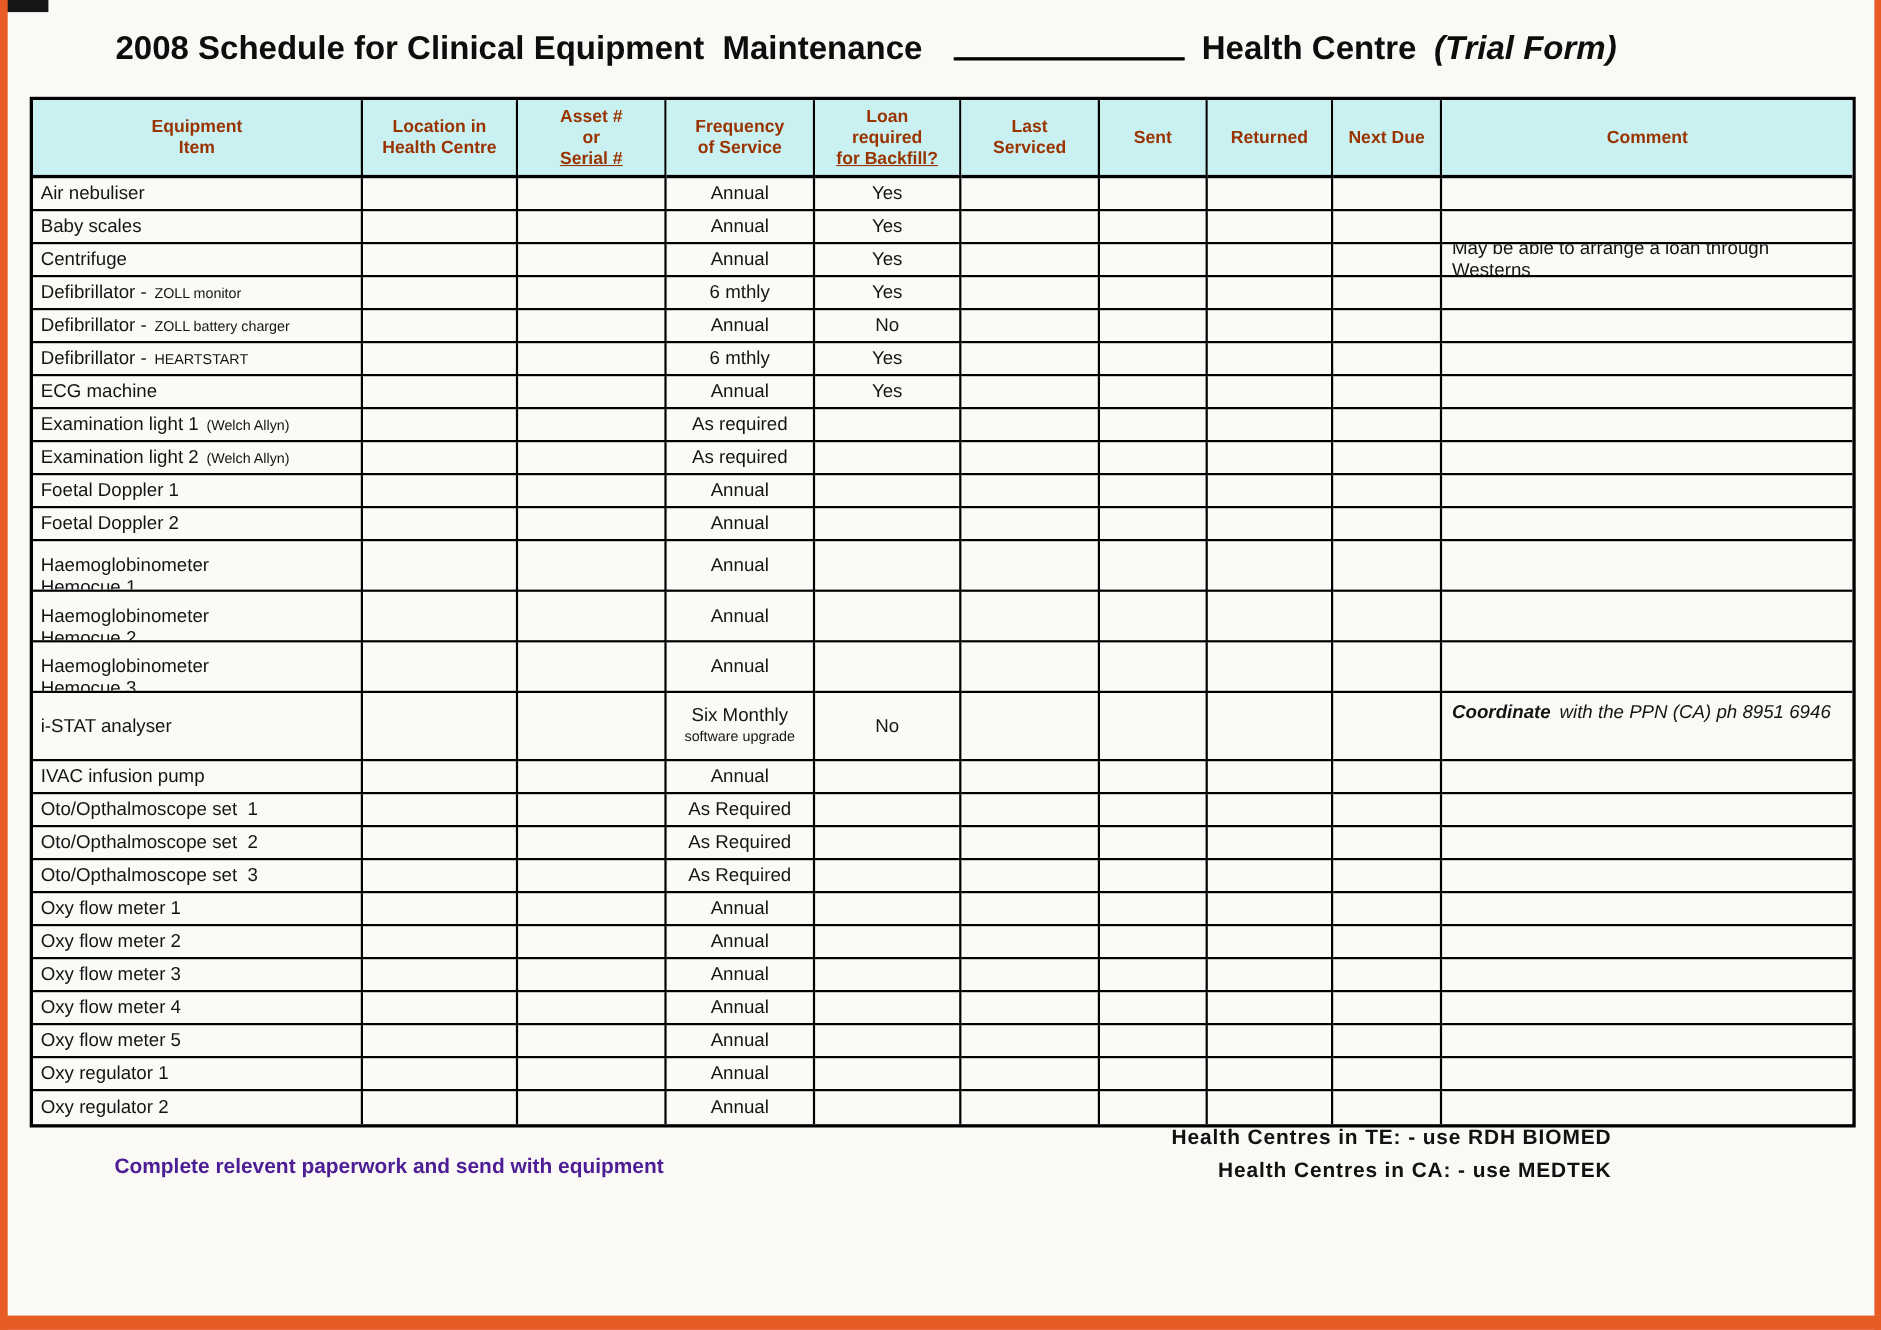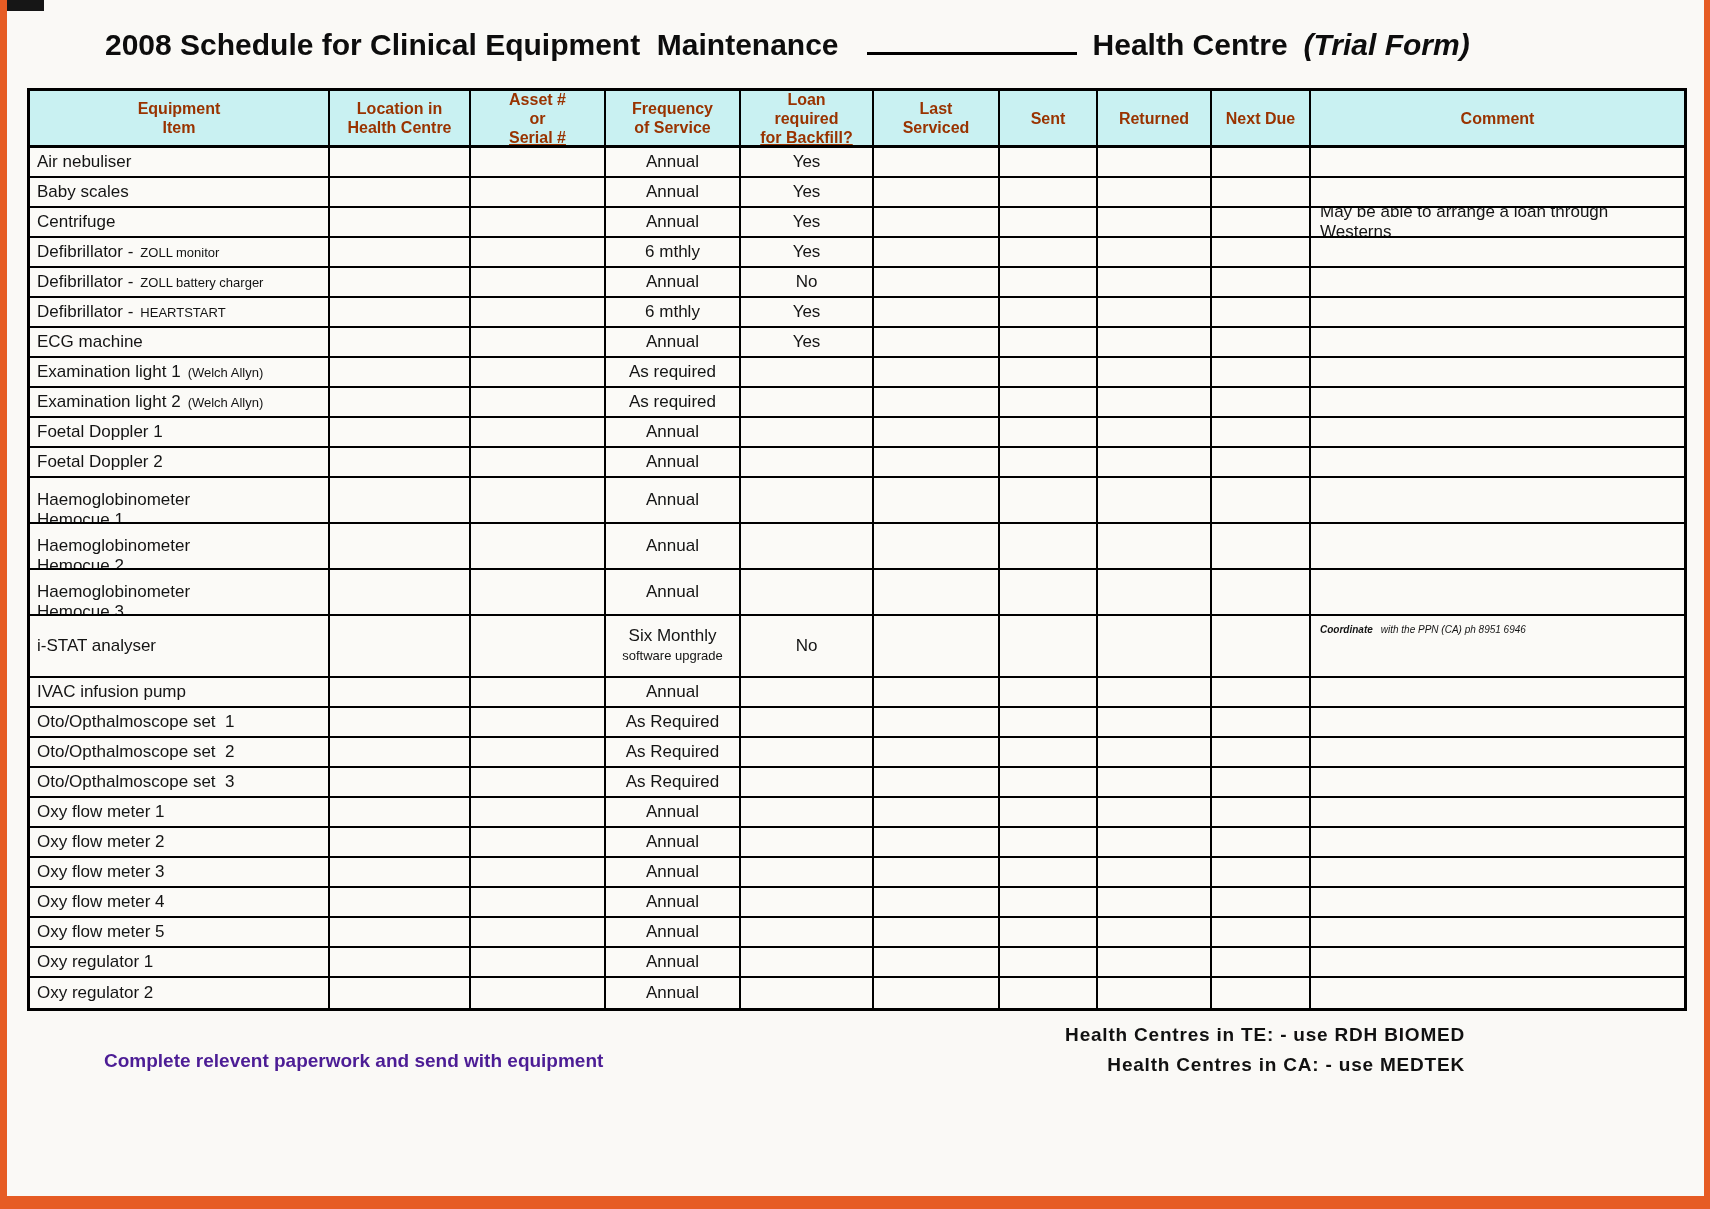--- a/index.html
+++ b/index.html
@@ -25,21 +25,21 @@
   
   .table{position:absolute;left:27px;top:88px;border:3px solid #000;background:#fbfaf7;}
   .grid-row{display:grid;grid-template-columns:300px 141px 135px 135px 133px 126px 98px 114px 99px 373px;}
   .cell{
     border-right:2px solid #000;border-bottom:2px solid #000;
     display:flex;align-items:center;box-sizing:border-box;overflow:hidden;
   }
   .grid-row .cell:last-child{border-right:none;}
   .tbody .grid-row:last-child .cell{border-bottom:none;}
 
-  .header-row{height:57px;}
+  .header-row{height:71px;}
   .header-row .cell{
     background:#c9f1f2;flex-direction:column;justify-content:center;
     color:#993300;font-weight:bold;font-size:16px;line-height:19px;text-align:center;
     border-bottom:3px solid #000;
   }
   .hline{white-space:pre;}
   .hline.u{text-decoration:underline;}
 
   .single{height:30px;}
   .double{height:46px;}
@@ -47,21 +47,21 @@
 
   .tbody .cell{font-size:17px;}
   .c-equipment{padding-left:7px;justify-content:flex-start;}
   .t-pre{white-space:pre;}
   .t-small{font-size:13px;margin-left:7px;white-space:pre;}
   .double .c-equipment{flex-direction:column;align-items:flex-start;justify-content:space-between;padding-top:12px;padding-bottom:4px;line-height:20px;}
   .c-frequency,.c-loan{justify-content:center;text-align:center;}
   .two-line-c{flex-direction:column;justify-content:center;line-height:20px;}
   .two-line-c .t-small{margin-left:0;}
   .c-comment{padding-left:9px;font-size:13px;}
-  .c-comment.italic-top{align-items:flex-start;padding-top:8px;font-style:italic;font-size:10px;}
+  .c-comment.italic-top{align-items:flex-start;padding-top:8px;font-style:italic;font-size:17px;}
   .c-lead{font-weight:bold;margin-right:8px;}
 
   
   .footer-left{position:absolute;left:104px;top:1050px;font-weight:bold;font-size:19px;color:#4c1d95;}
   .footer-right{position:absolute;right:245px;top:1020px;text-align:right;font-weight:bold;font-size:19px;line-height:30px;letter-spacing:0.8px;color:#111;}
 </style>
 </head>
 <body>
 
 <div class="corner-mark"></div>

